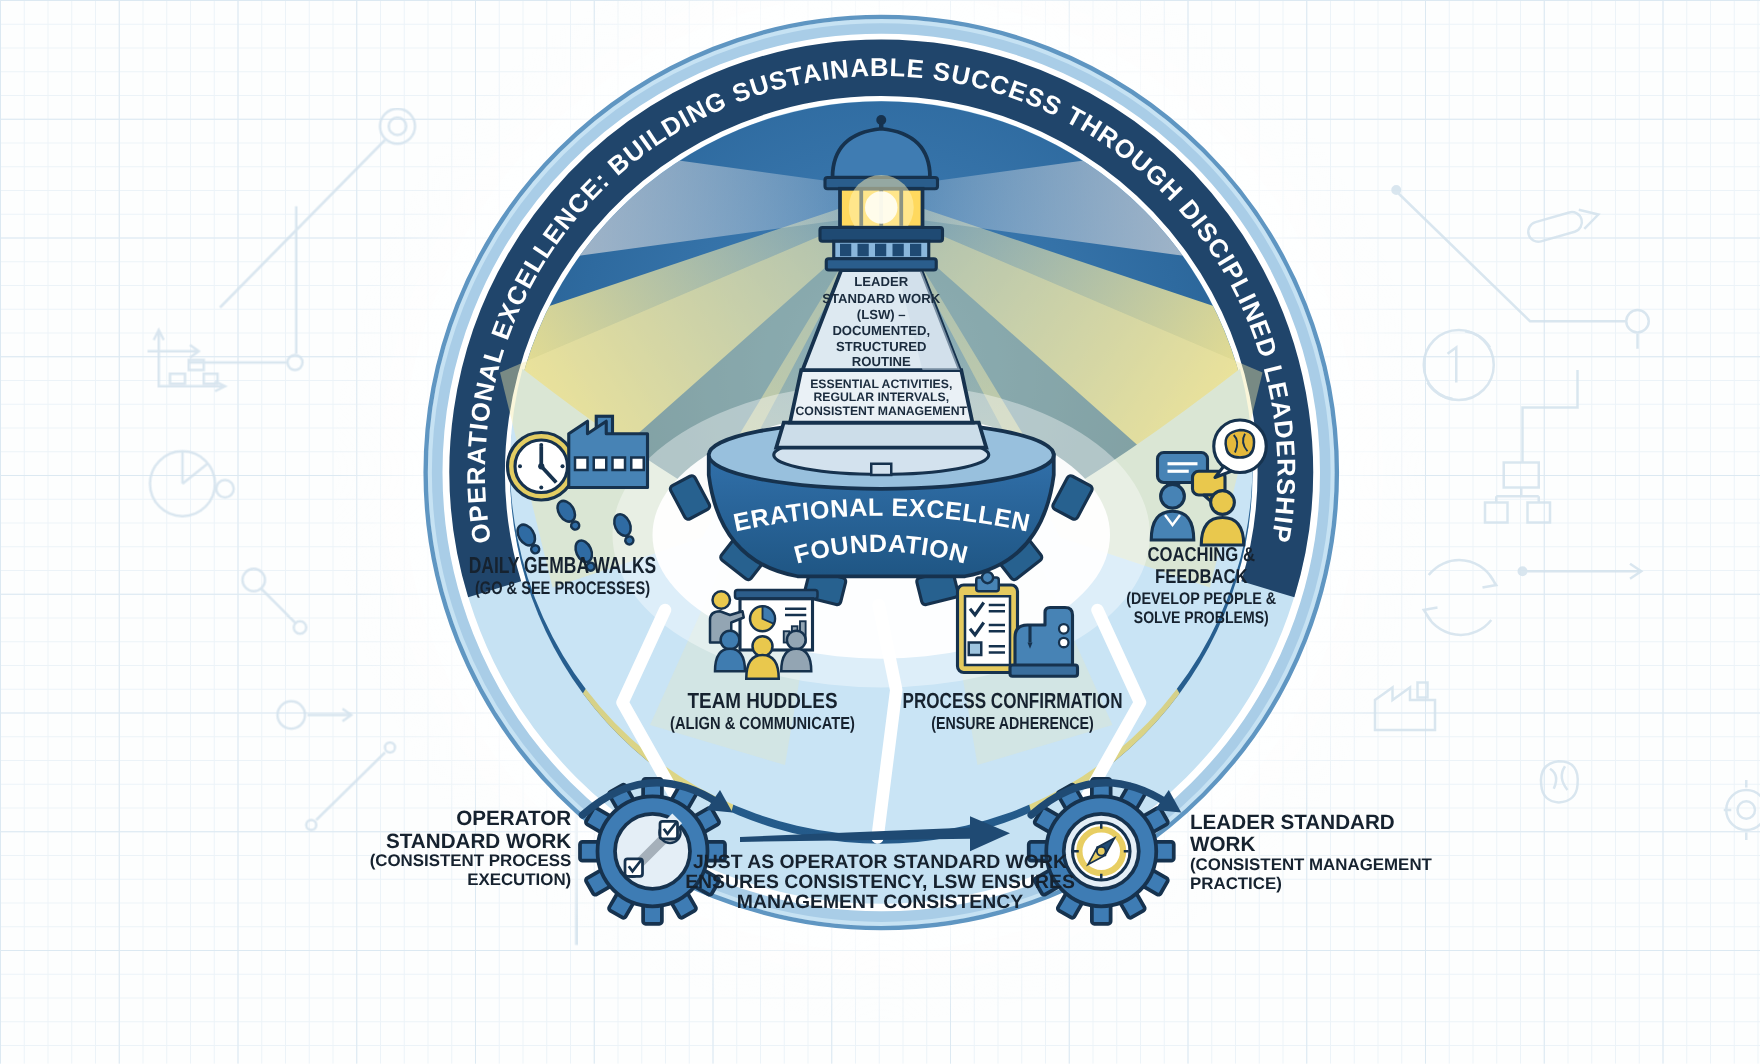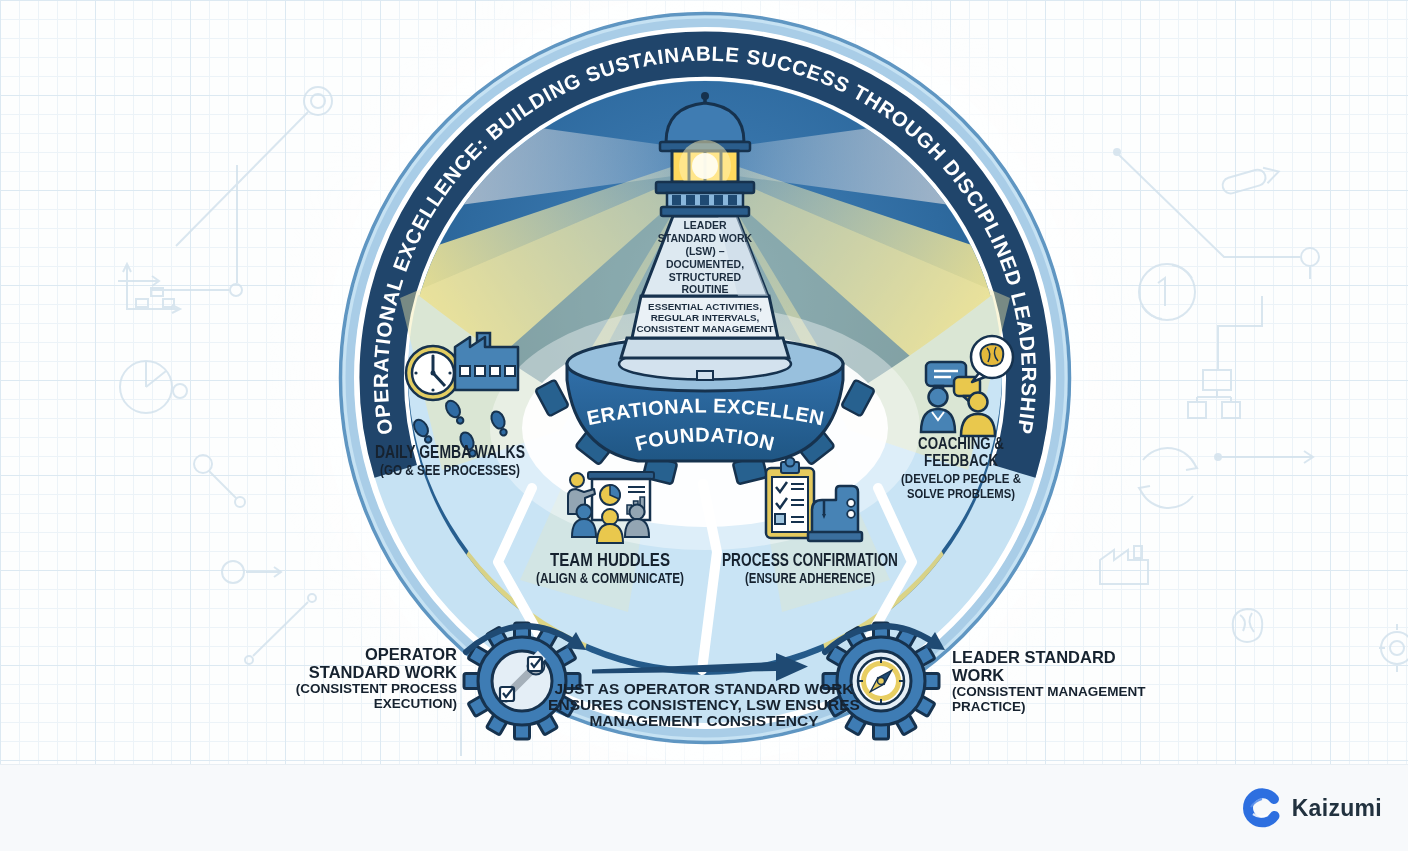--- a/index.html
+++ b/index.html
@@ -484,23 +484,13 @@
 
     <g text-anchor="start" class="lbl">
       <text x="952" y="663" font-size="16.5">LEADER STANDARD</text>
       <text x="952" y="681" font-size="16.5">WORK</text>
       <text x="952" y="696" font-size="13.5">(CONSISTENT MANAGEMENT</text>
       <text x="952" y="711" font-size="13.5">PRACTICE)</text>
     </g>
   </g>
 </svg>
 
-<div class="footer">
-  <div class="brand">
-    <svg width="42" height="42" viewBox="0 0 42 42">
-      <path d="M 33 12 A 14.5 14.5 0 1 0 33.5 29" fill="none" stroke="#2d6fe0" stroke-width="10" stroke-linecap="round"></path>
-      <path d="M 12 27 Q 19 32 27 28" fill="none" stroke="#ffffff" stroke-width="2.2" opacity="0.85"></path>
-      <path d="M 10 20 Q 14 14 21 12" fill="none" stroke="#5b90ea" stroke-width="2" opacity="0.9"></path>
-    </svg>
-    <span class="brand-name">Kaizumi</span>
-  </div>
 </div>
-</div>
 
 </body></html>

